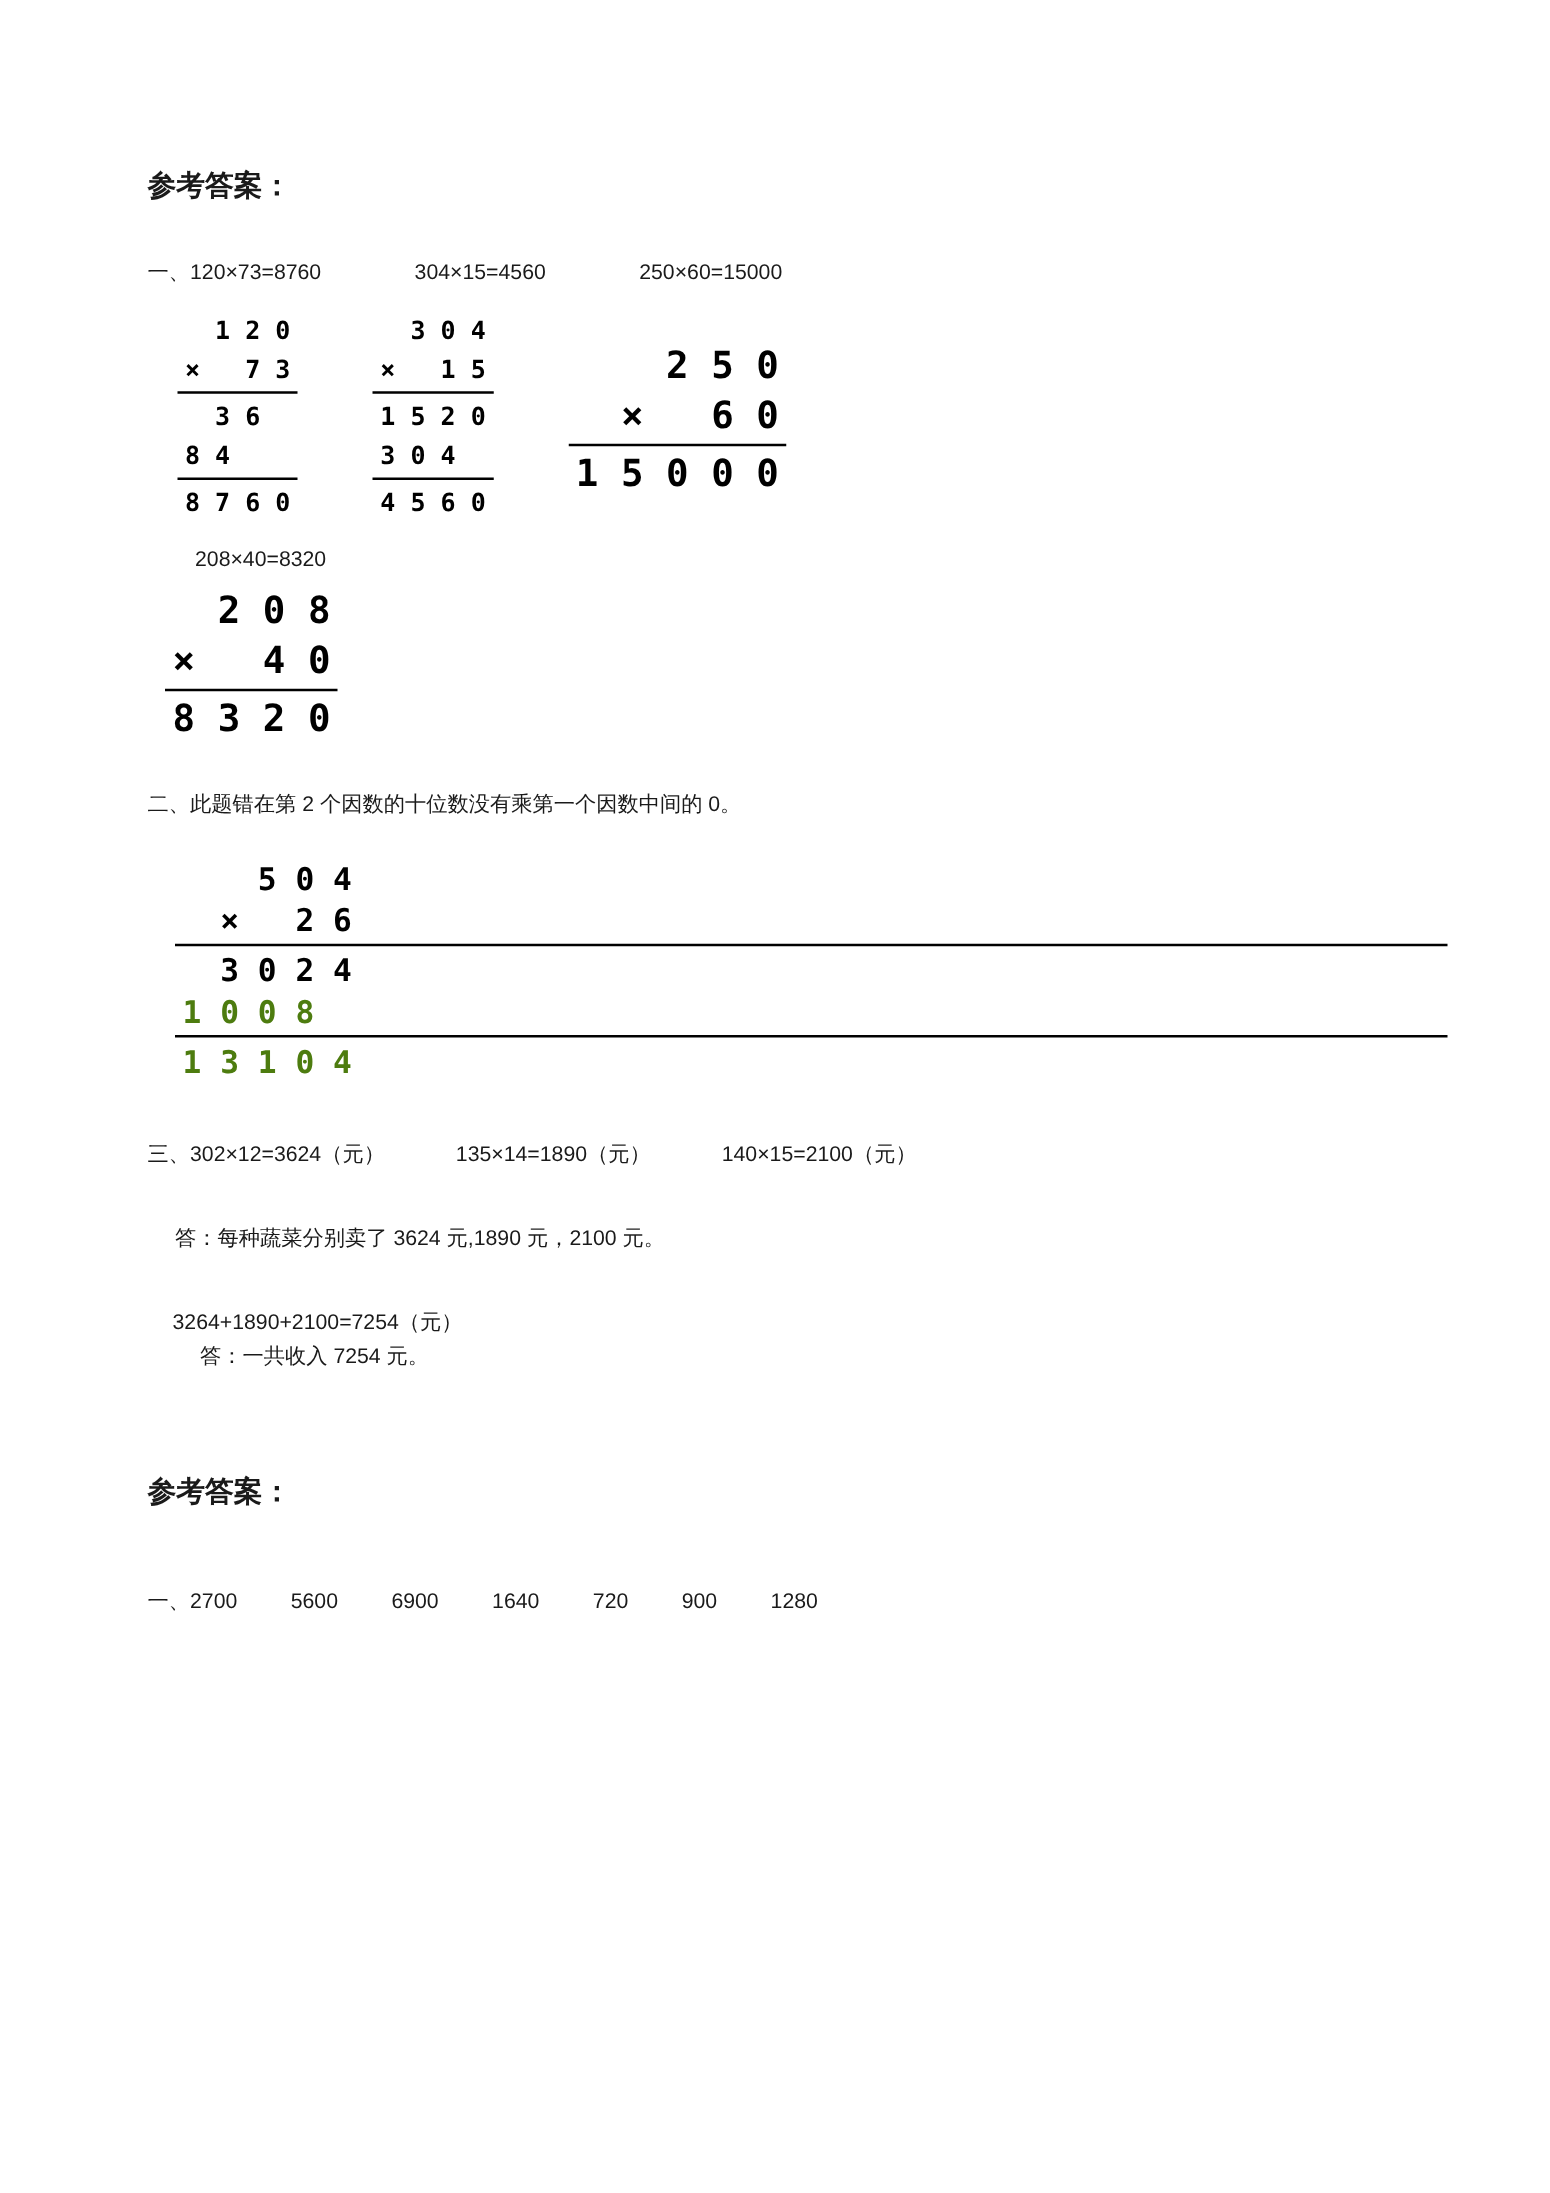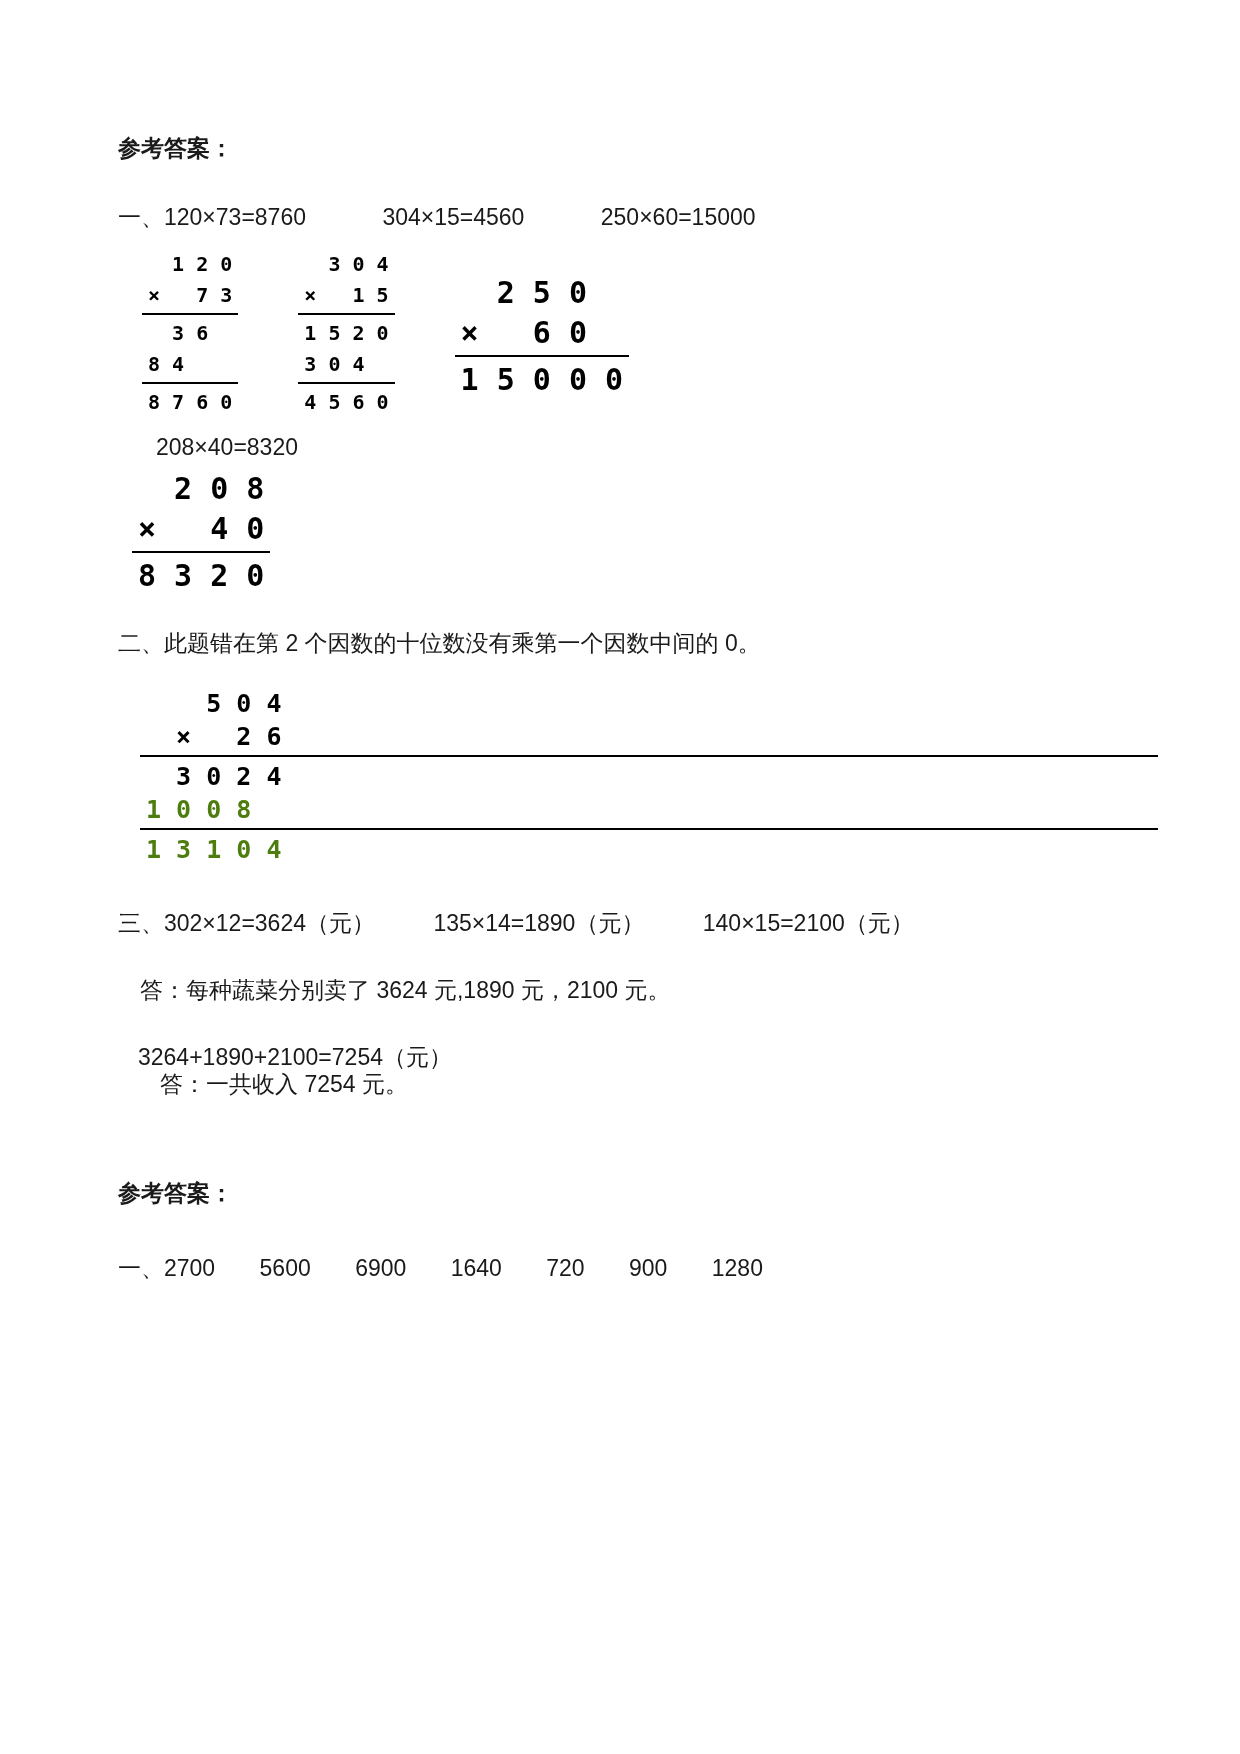--- a/index.html
+++ b/index.html
@@ -14,46 +14,46 @@
     font-family:"Liberation Sans","DejaVu Sans",sans-serif;
     padding:133px 80px 0 110px;
     overflow:hidden;
   }
   .heading {
     font-size:23px;
     font-weight:700;
     margin-bottom:40px;
   }
   .heading.second { margin-top:0; margin-bottom:46px; }
-  .row { font-size:23px; line-height:27px; }
+  .row { font-size:17px; line-height:27px; }
   .sec-label { display:inline; }
   .eq { display:inline-block; white-space:nowrap; }
   .gap-70 .eq + .eq { margin-left:70px; }
   .gap-52 .eq + .eq { margin-left:52px; }
   .gap-75 .eq + .eq { margin-left:75px; }
-  .num { display:inline-block; }
+  .num { display:inline-block;margin-top:12px; }
   .num + .num { margin-left:38px; }
 
   .sec1-row { margin-bottom:18px; }
   .calc-flex {
     display:flex;
     align-items:flex-start;
     gap:72px;
     margin-left:30px;
     margin-bottom:16px;
   }
   .calc { display:inline-block; }
   .crow {
     white-space:pre;
     font-family:"DejaVu Sans Mono","Liberation Mono",monospace;
     font-weight:700;
     color:#000;
   }
   .calc.small .crow { font-size:20px; line-height:31px; }
-  .calc.big .crow   { font-size:30px; line-height:40px; }
+  .calc.big .crow   { font-size:30px; line-height:40px;text-align:right; }
   .calc.mid .crow   { font-size:25px; line-height:33px; }
   .hline {
     border-top:2px solid #000;
     margin:2px -6px 3px -6px;
   }
   .calc.offset { margin-top:24px; }
 
   .eq208-row { margin-left:38px; margin-bottom:8px; }
   .calc4 { margin-left:20px; margin-bottom:34px; }
   .sec2-row { margin-bottom:30px; }

